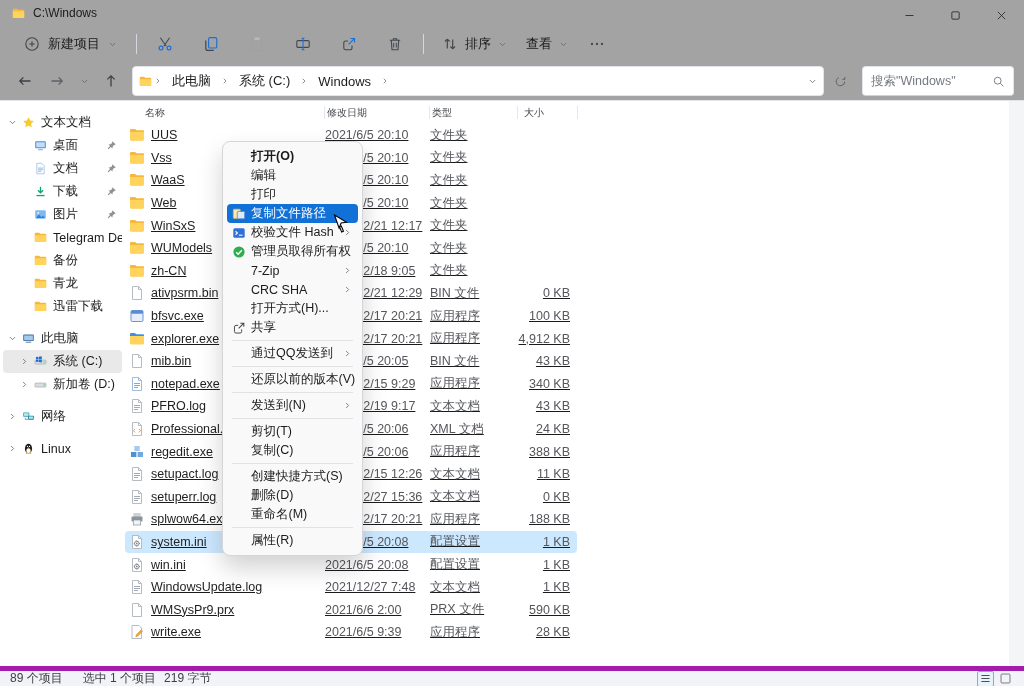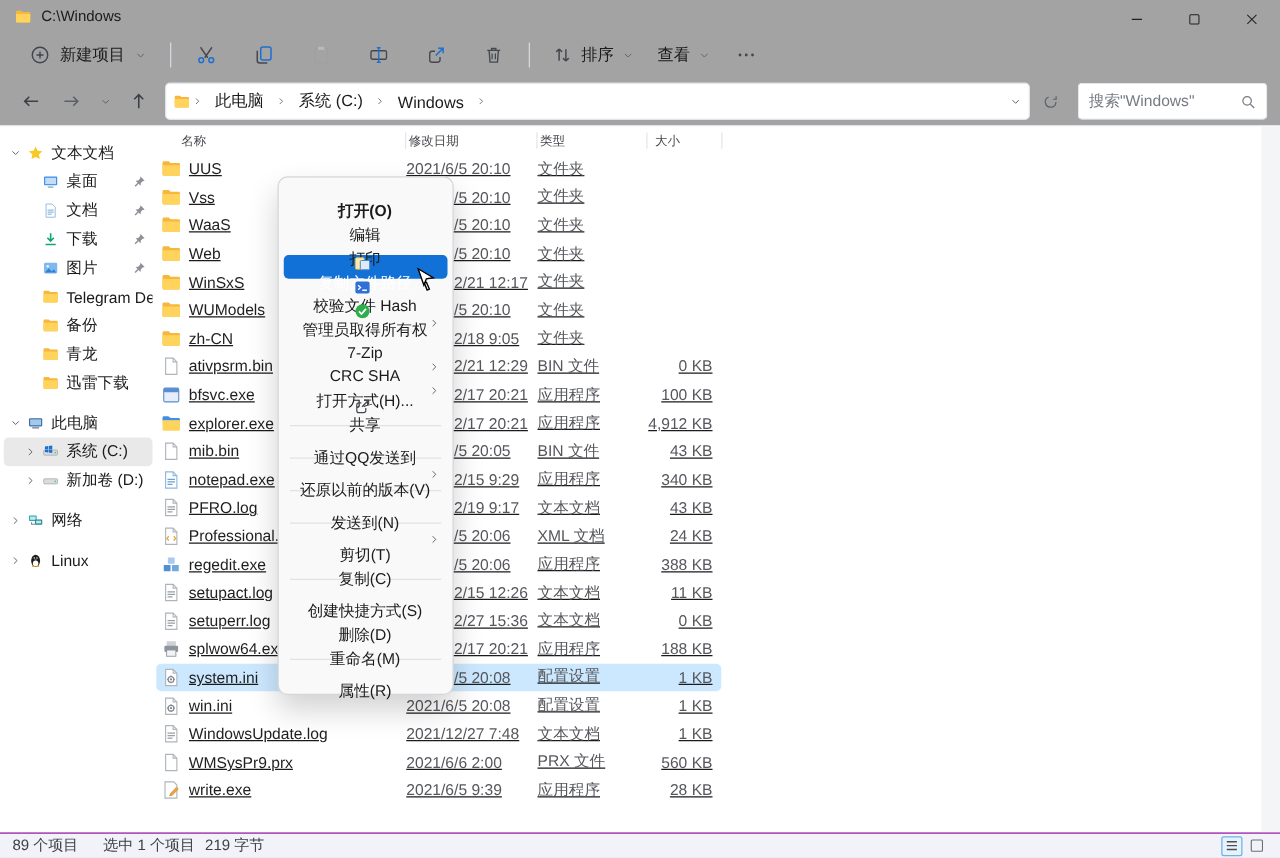--- a/index.html
+++ b/index.html
@@ -55,29 +55,29 @@
   .rows{position:absolute;top:23px;left:0;right:15px;bottom:0;font-size:12.5px;}
   .row{display:flex;align-items:center;height:22.6px;padding-left:4px;width:452px;border-radius:4px;text-decoration:underline;}
   .row.sel{background:#cce8ff;}
   .c-icon{width:16px;height:16px;margin-right:6px;}
   .c-name{width:174px;white-space:nowrap;overflow:hidden;color:#1f1f1f;}
   .c-date{width:105px;color:#55575c;white-space:nowrap;}
   .c-type{width:88px;color:#55575c;white-space:nowrap;}
   .c-size{width:52px;text-align:right;color:#55575c;white-space:nowrap;}
   
   #ctx{position:absolute;left:222px;top:141px;width:141px;background:#f9f9f9;border:1px solid #d4d6da;border-radius:8px;box-shadow:0 12px 24px rgba(0,0,0,.18);padding:5px 0;z-index:50;}
-  .mi{display:flex;align-items:center;height:19px;margin:0 4px;padding:0 6px 0 5px;border-radius:4px;font-size:12.5px;color:#1b1b1b;white-space:nowrap;flex-direction:column;}
+  .mi{display:flex;align-items:center;height:19px;margin:0 4px;padding:0 6px 0 5px;border-radius:4px;font-size:12.5px;color:#1b1b1b;white-space:nowrap;}
   .mi .mic{width:19px;height:14px;display:inline-flex;flex:0 0 auto;}
   .mi .mic svg{width:14px;height:14px;}
   .mi .sub{margin-left:auto;width:9px;height:9px;display:inline-flex;}
   .mi.bold{font-weight:bold;}
   .mi.hl{background:#1271d6;color:#fff;}
   .msep{height:1px;background:#e0e2e6;margin:3px 9px;}
   
-  .statusbar{position:absolute;left:0;bottom:0;right:0;height:20px;background:#f1f3f8;border-top:1px solid #a21caf;display:flex;align-items:center;padding:0 10px;font-size:12px;color:#3d4045;}
+  .statusbar{position:absolute;left:0;bottom:0;right:0;height:20px;background:#f1f3f8;border-top:5px solid #a21caf;display:flex;align-items:center;padding:0 10px;font-size:12px;color:#3d4045;}
   .sb-count{margin-right:20px;}
   .sb-sel{margin-right:8px;}
   .sb-views{margin-left:auto;display:flex;gap:3px;align-items:center;}
   .sb-view{width:17px;height:16px;display:flex;align-items:center;justify-content:center;border-radius:2px;}
   .sb-view.active{border:1px solid #6cb3e8;background:#e7f2fb;}
   #cursor{position:absolute;left:333px;top:214px;width:15px;height:21px;z-index:99;}
 </style>
 </head>
 <body>
 
@@ -787,21 +787,21 @@
           <div class="row">
             <span class="icon c-icon">
               <svg viewBox="0 0 16 16">
                 <path fill="#fff" stroke="#aeb4ba" stroke-width=".9" d="M3.5 1.5h6l3 3v10h-9z"></path>
                 <path fill="none" stroke="#aeb4ba" stroke-width=".9" d="M9.5 1.5v3h3"></path>
               </svg>
             </span>
             <span class="c-name">WMSysPr9.prx</span>
             <span class="c-date">2021/6/6 2:00</span>
             <span class="c-type">PRX 文件</span>
-            <span class="c-size">560 KB</span>
+            <span class="c-size">590 KB</span>
           </div>
           <div class="row">
             <span class="icon c-icon">
               <svg viewBox="0 0 16 16">
                 <path fill="#fff" stroke="#aeb4ba" stroke-width=".9" d="M3 1.5h7l2.5 2.5v10.5H3z"></path>
                 <path d="M13.6 7.2l-4.8 4.9-2 .6.6-2 4.8-4.9z" fill="#f2a33c" stroke="#c77f1f" stroke-width=".5"></path>
               </svg>
             </span>
             <span class="c-name">write.exe</span>
             <span class="c-date">2021/6/5 9:39</span>

